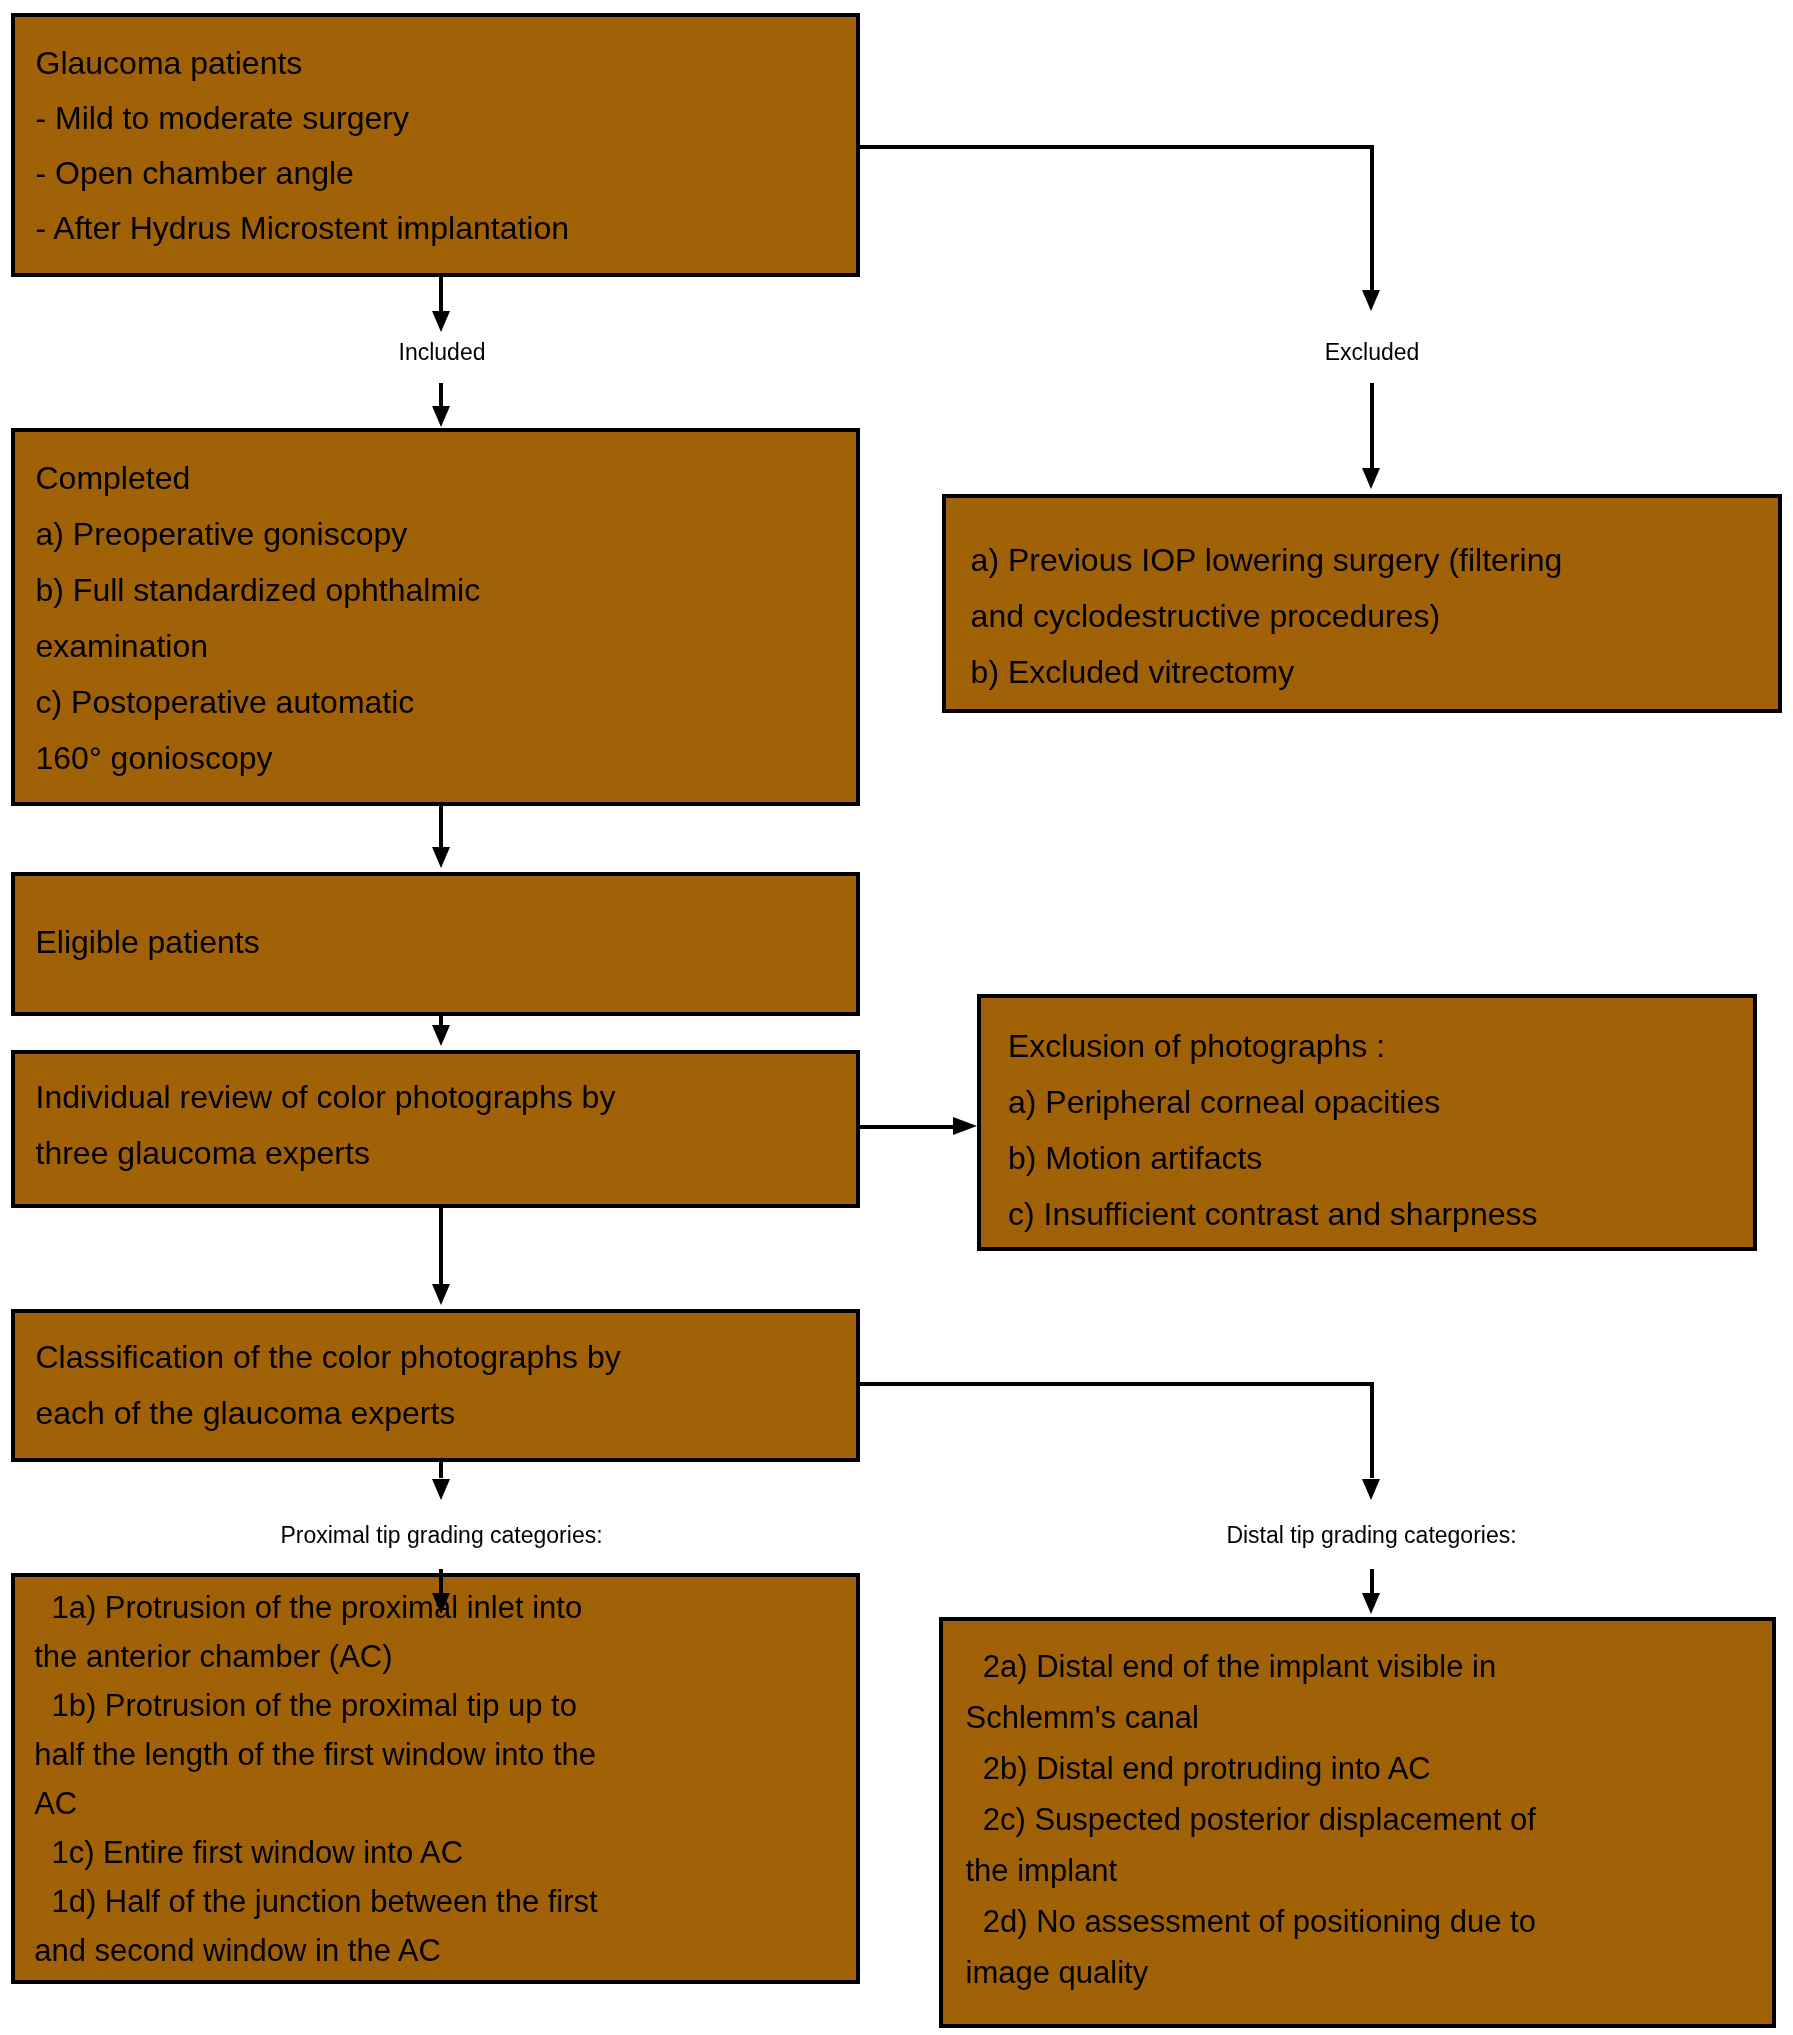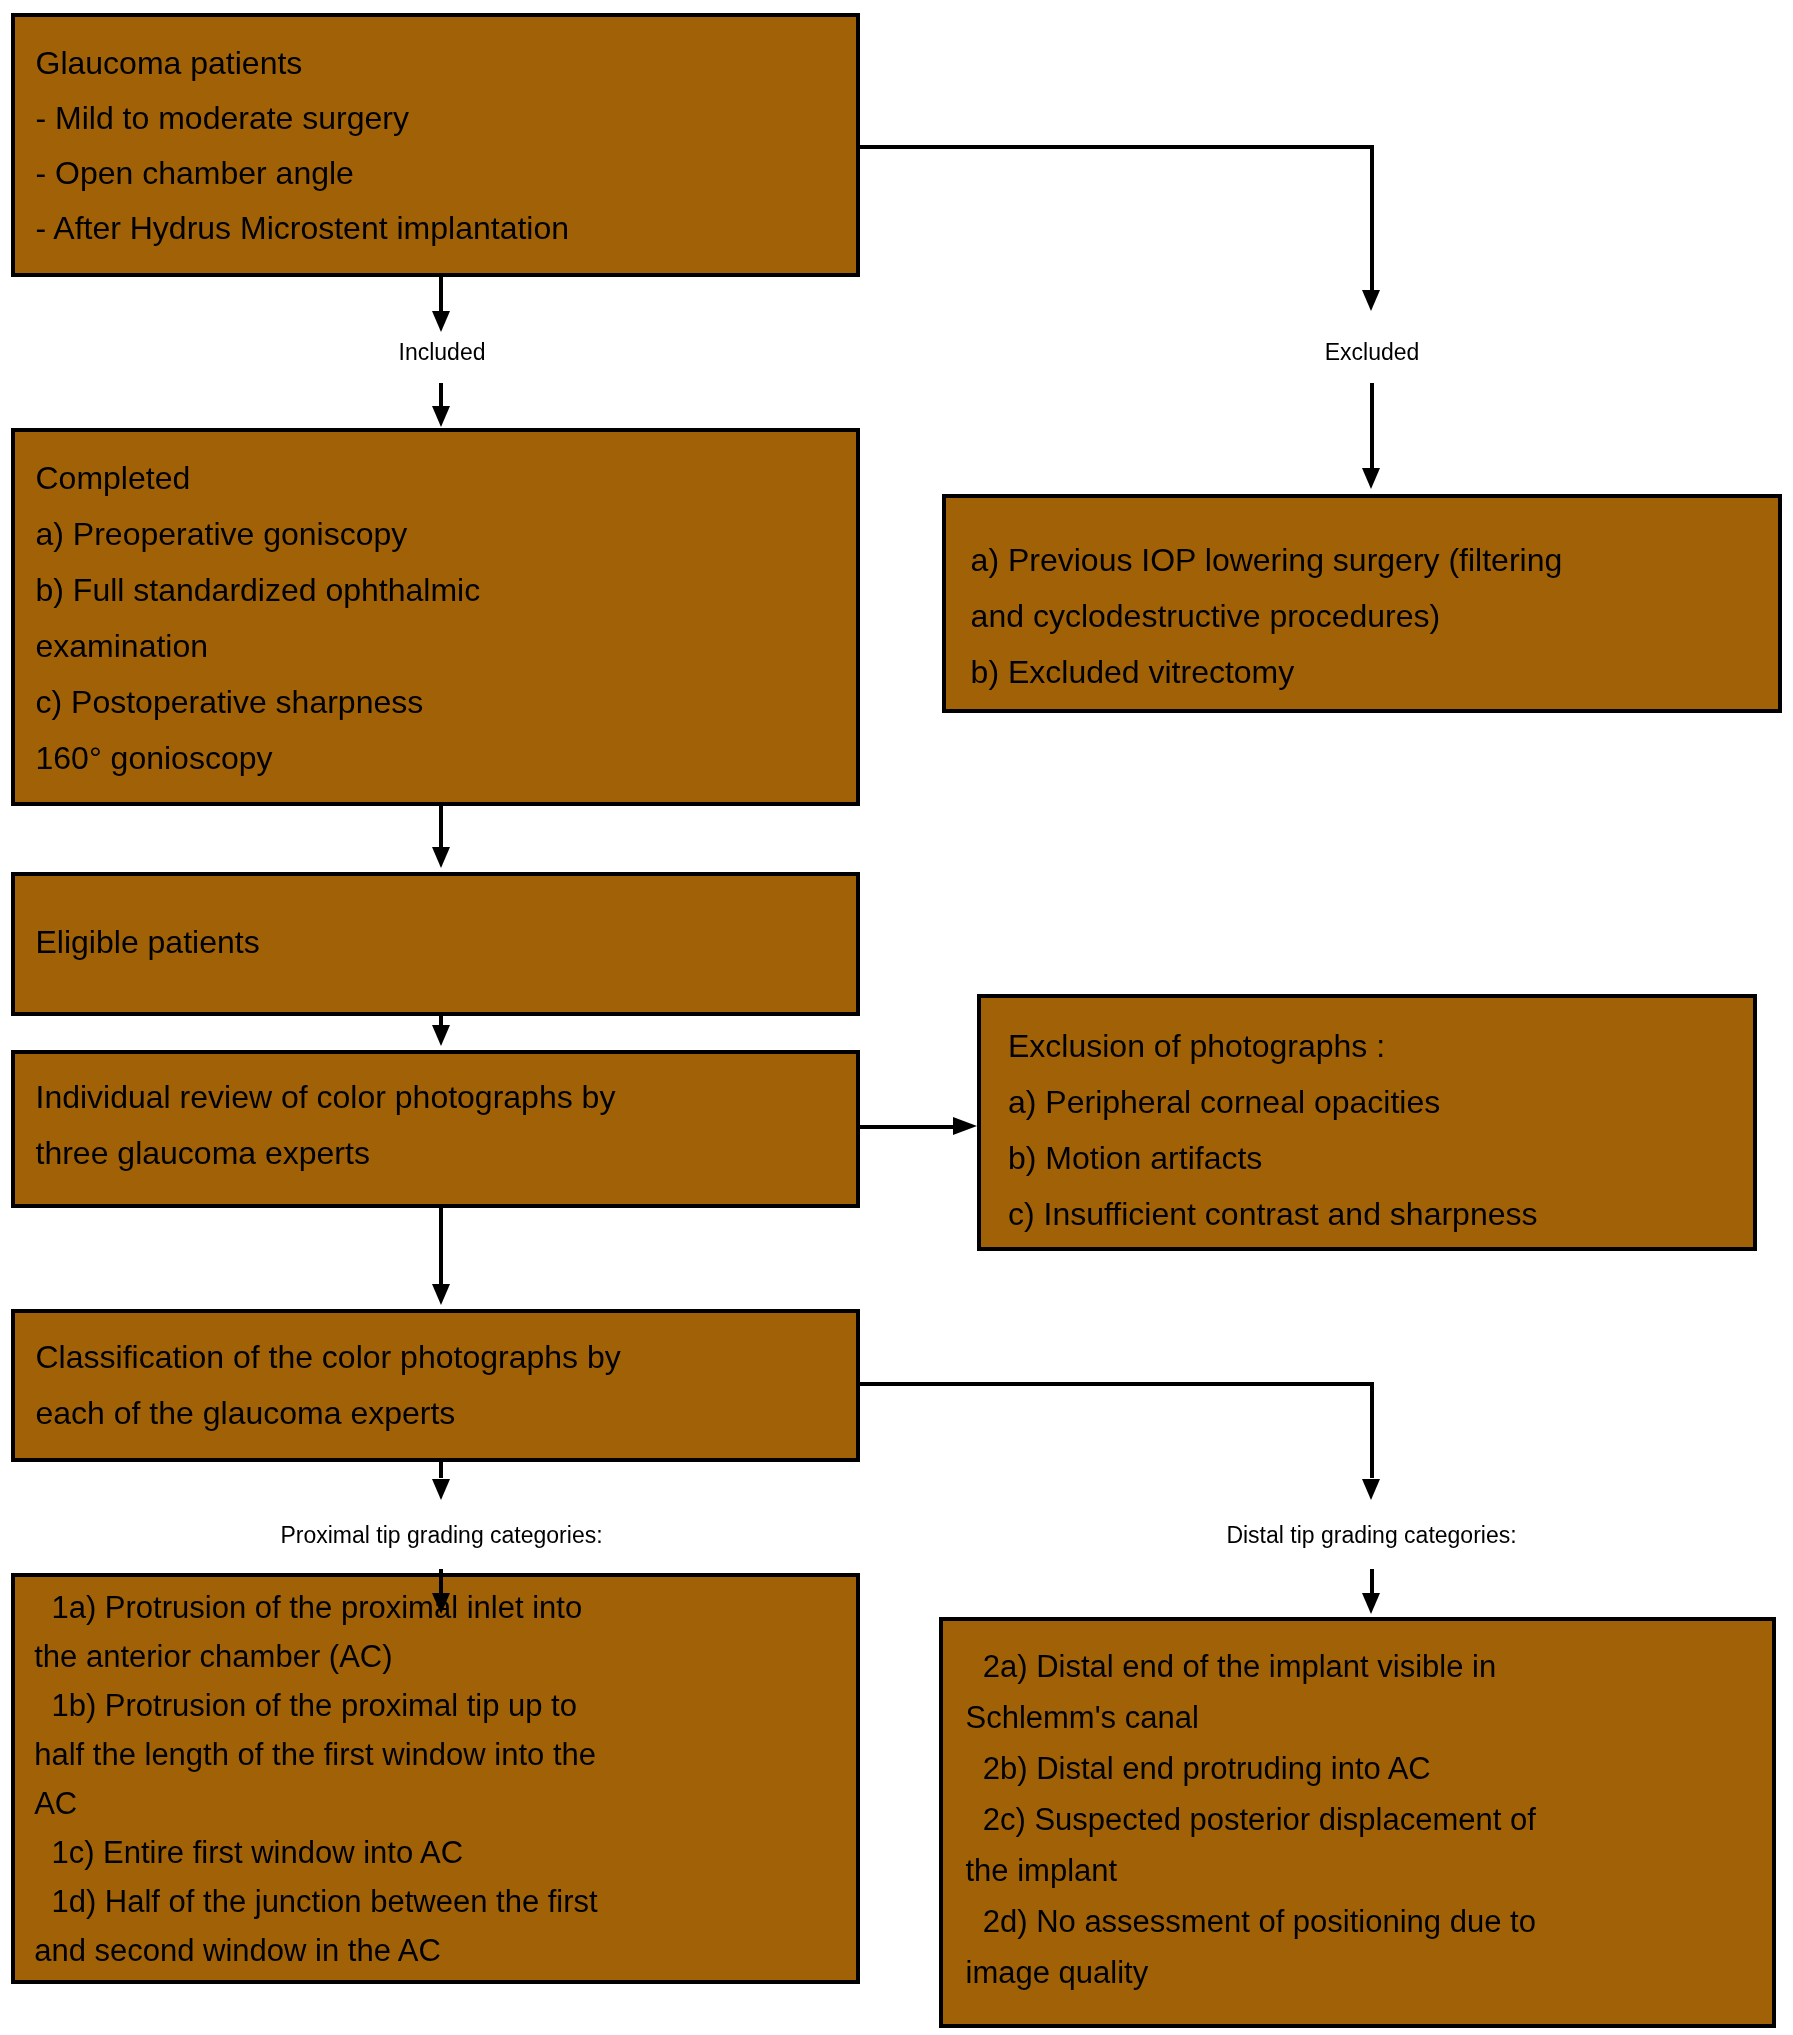--- a/index.html
+++ b/index.html
@@ -50,21 +50,21 @@
   #box-classif      { left:10.5px;  top:1309px; width:849px; height:153px; padding:15.5px 21px; font-size:32px; line-height:56px; }
   #box-proximal     { left:10.5px;  top:1573px; width:849px; height:411px; padding:5.6px 19.7px;  font-size:31px; line-height:49px; }
   #box-distal       { left:939px;top:1617px; width:837px; height:411px; padding:19.7px 22.5px; font-size:31px; line-height:51px; }
 </style>
 </head>
 <body>
 
 <div id="canvas">
 
   <div class="box" id="box-glaucoma"><div class="line">Glaucoma patients</div><div class="line">- Mild to moderate surgery</div><div class="line">- Open chamber angle</div><div class="line">- After Hydrus Microstent implantation</div></div>
-  <div class="box" id="box-completed"><div class="line">Completed</div><div class="line">a) Preoperative goniscopy</div><div class="line">b) Full standardized ophthalmic</div><div class="line">examination</div><div class="line">c) Postoperative sharpness</div><div class="line">160° gonioscopy</div></div>
+  <div class="box" id="box-completed"><div class="line">Completed</div><div class="line">a) Preoperative goniscopy</div><div class="line">b) Full standardized ophthalmic</div><div class="line">examination</div><div class="line">c) Postoperative automatic</div><div class="line">160° gonioscopy</div></div>
   <div class="box" id="box-excl-crit"><div class="line">a) Previous IOP lowering surgery (filtering</div><div class="line">and cyclodestructive procedures)</div><div class="line">b) Excluded vitrectomy</div></div>
   <div class="box" id="box-eligible"><div class="line">Eligible patients</div></div>
   <div class="box" id="box-review"><div class="line">Individual review of color photographs by</div><div class="line">three glaucoma experts</div></div>
   <div class="box" id="box-excl-photo"><div class="line">Exclusion of photographs :</div><div class="line">a) Peripheral corneal opacities</div><div class="line">b) Motion artifacts</div><div class="line">c) Insufficient contrast and sharpness</div></div>
   <div class="box" id="box-classif"><div class="line">Classification of the color photographs by</div><div class="line">each of the glaucoma experts</div></div>
   <div class="box" id="box-proximal"><div class="line">  1a) Protrusion of the proximal inlet into</div><div class="line">the anterior chamber (AC)</div><div class="line">  1b) Protrusion of the proximal tip up to</div><div class="line">half the length of the first window into the</div><div class="line">AC</div><div class="line">  1c) Entire first window into AC</div><div class="line">  1d) Half of the junction between the first</div><div class="line">and second window in the AC</div></div>
   <div class="box" id="box-distal"><div class="line">  2a) Distal end of the implant visible in</div><div class="line">Schlemm's canal</div><div class="line">  2b) Distal end protruding into AC</div><div class="line">  2c) Suspected posterior displacement of</div><div class="line">the implant</div><div class="line">  2d) No assessment of positioning due to</div><div class="line">image quality</div></div>
 
   <div class="flow-label" style="left:231px; top:333px; width:422px;">Included</div>
   <div class="flow-label" style="left:1161px; top:333px; width:422px;">Excluded</div>

